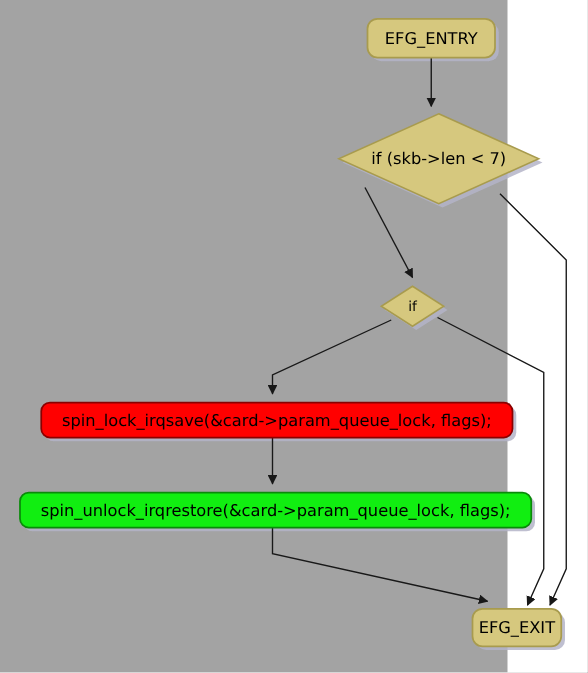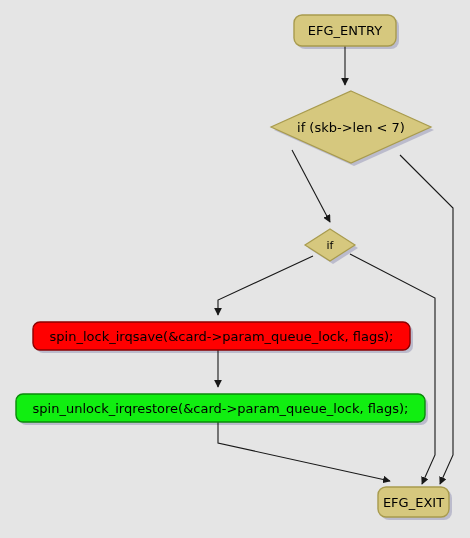--- a/index.html
+++ b/index.html
@@ -9,23 +9,23 @@
     background: #ffffff;
   }
   body {
     width: 470px;
     height: 538px;
     font-family: "DejaVu Sans", sans-serif;
     overflow: hidden;
   }
   #cfg-root {
     position: relative;
-    width: 470px;
+    width: 406px;
     height: 538px;
-    background: #e5e5e5;
+    background: #a3a3a3;
   }
   svg#cfg-canvas {
     display: block;
     width: 470px;
     height: 538px;
   }
   .node-label {
     font-family: "DejaVu Sans", sans-serif;
     dominant-baseline: middle;
     text-anchor: middle;

